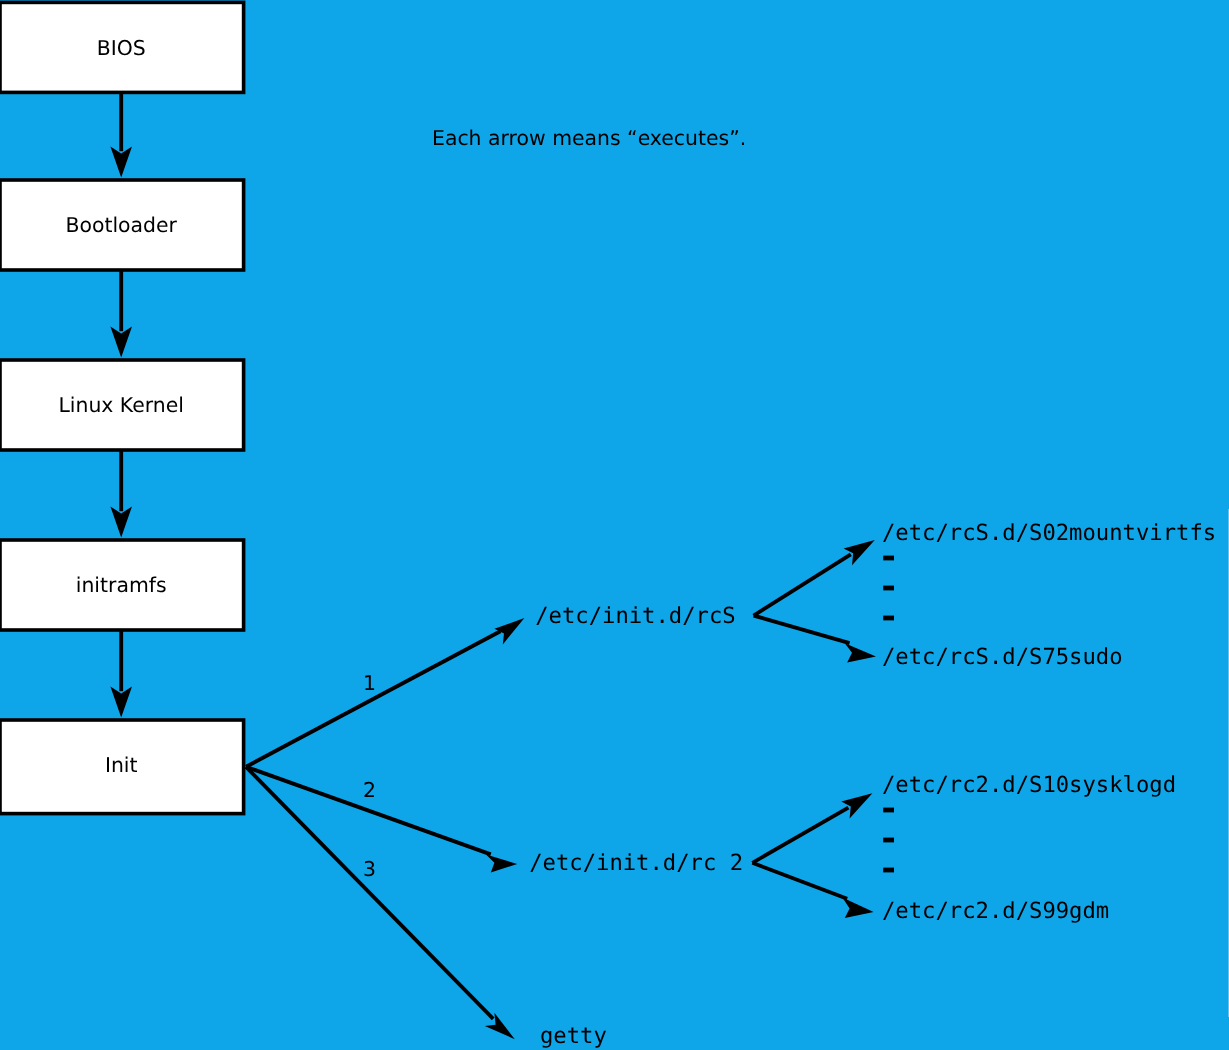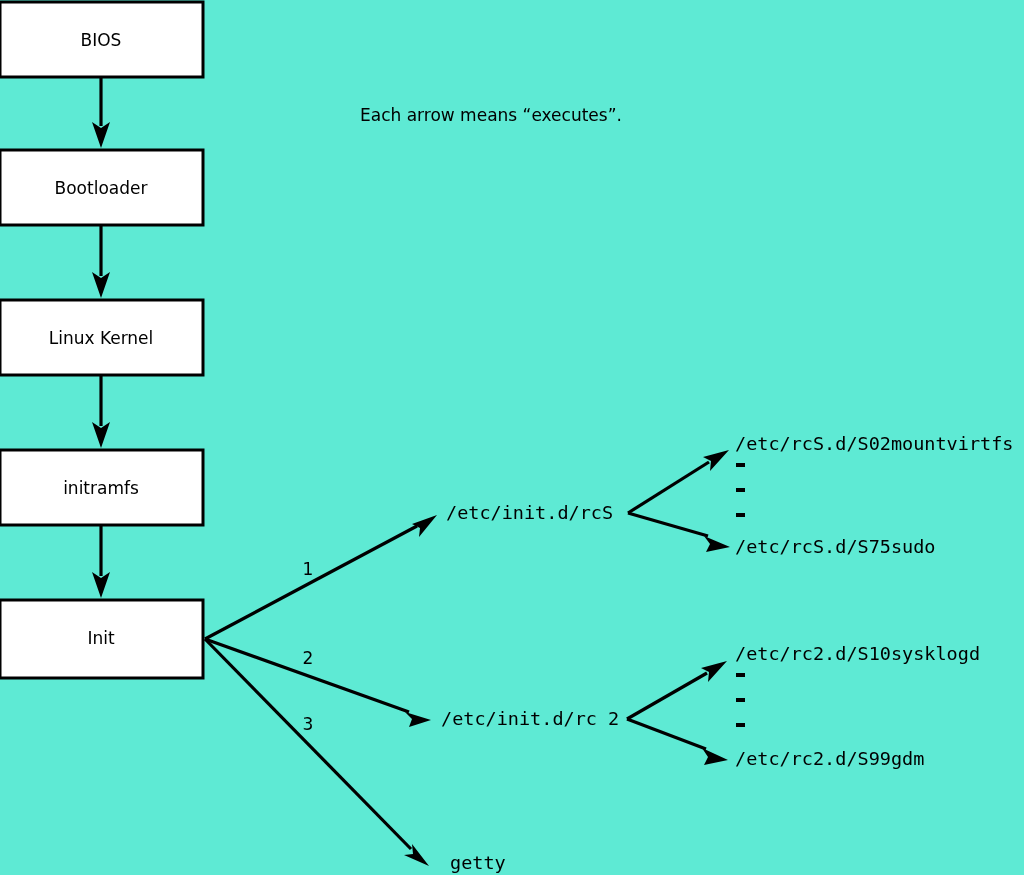--- a/index.html
+++ b/index.html
@@ -7,21 +7,21 @@
     padding: 0;
     background: #ffffff;
   }
   body {
     font-family: "DejaVu Sans", sans-serif;
   }
   #canvas {
     position: relative;
     width: 1024px;
     height: 875px;
-    background: #5eead4;
+    background: #0ea5e9;
     overflow: hidden;
   }
   #diagram-svg {
     position: absolute;
     left: 0;
     top: 0;
     width: 1024px;
     height: 875px;
   }
   .box-label {

